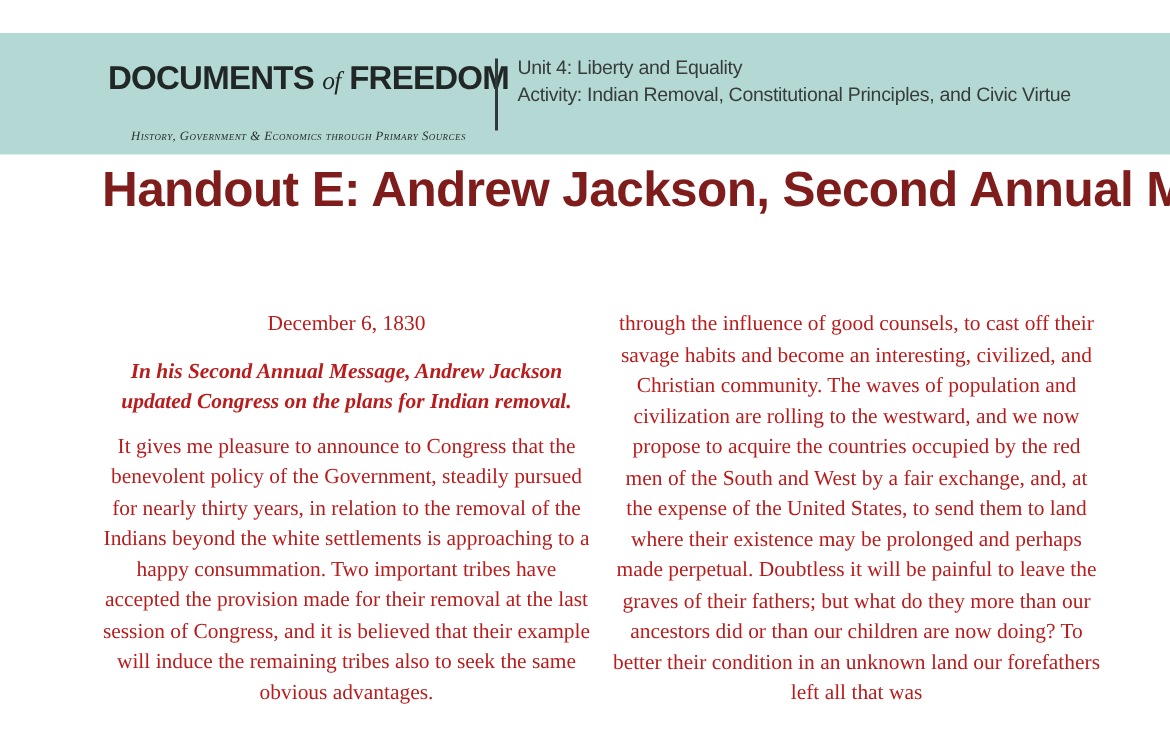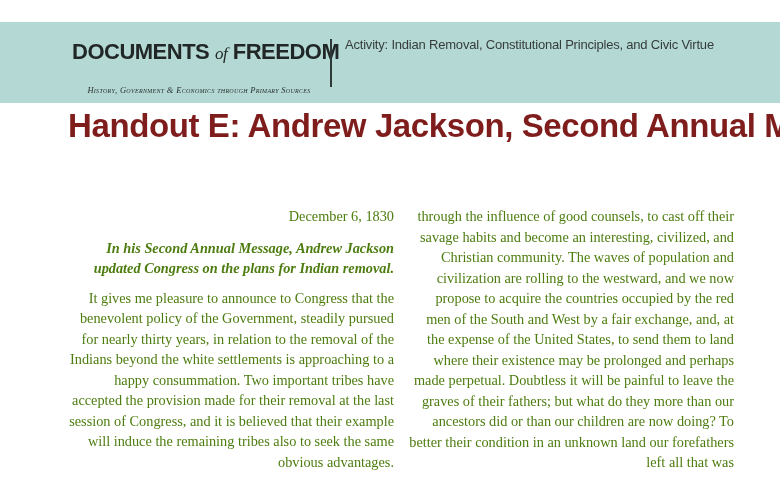--- a/index.html
+++ b/index.html
@@ -91,22 +91,22 @@
     color: #7f1d1d;
   }
   .doc-title .title-line { white-space: nowrap; }
 
   .col {
     position: absolute;
     top: 206px;
     width: 326px;
     font-size: 14.3px;
     line-height: 20.5px;
-    color: #4d7c0f;
-    text-align: right;
+    color: #b91c1c;
+    text-align: center;
   }
   .col-left  { left: 68px; }
   .col-right { left: 408px; }
 
   .para       { margin: 0 0 10px 0; }
   .para-date  { margin-bottom: 11px; }
   .para-intro { font-style: italic; font-weight: bold; margin-bottom: 9px; }
 </style>
 </head>
 <body>
@@ -120,20 +120,21 @@
         <span>DOCUMENTS</span>
         <span class="connector">of</span>
         <span>FREEDOM</span>
       </div>
       <div class="brand-tagline">History, Government &amp; Economics through Primary Sources</div>
     </div>
 
     <div class="header-divider"></div>
 
     <div class="header-meta">
+      <div class="meta-line">Unit 4: Liberty and Equality</div>
       <div class="meta-line">Activity: Indian Removal, Constitutional Principles, and Civic Virtue</div>
     </div>
 
   </div>
 
   <div class="doc-title">
     <div class="title-line">Handout E: Andrew Jackson, Second Annual Message</div>
   </div>
 
   <div class="col col-left">

